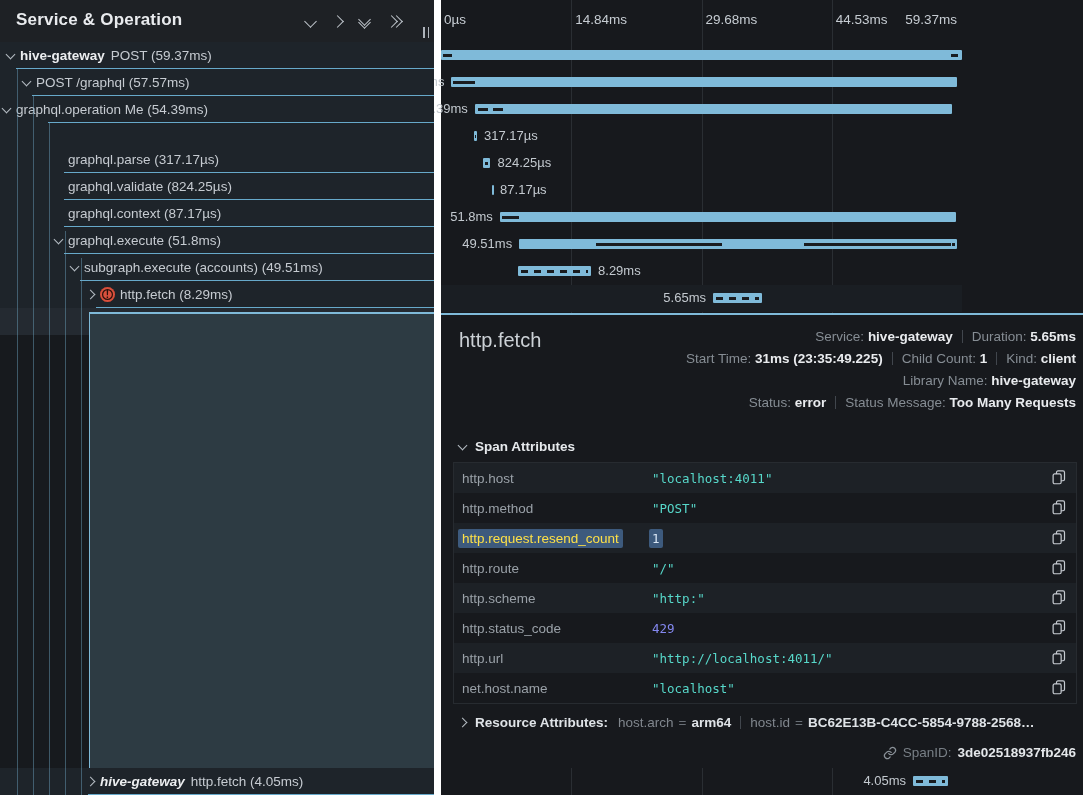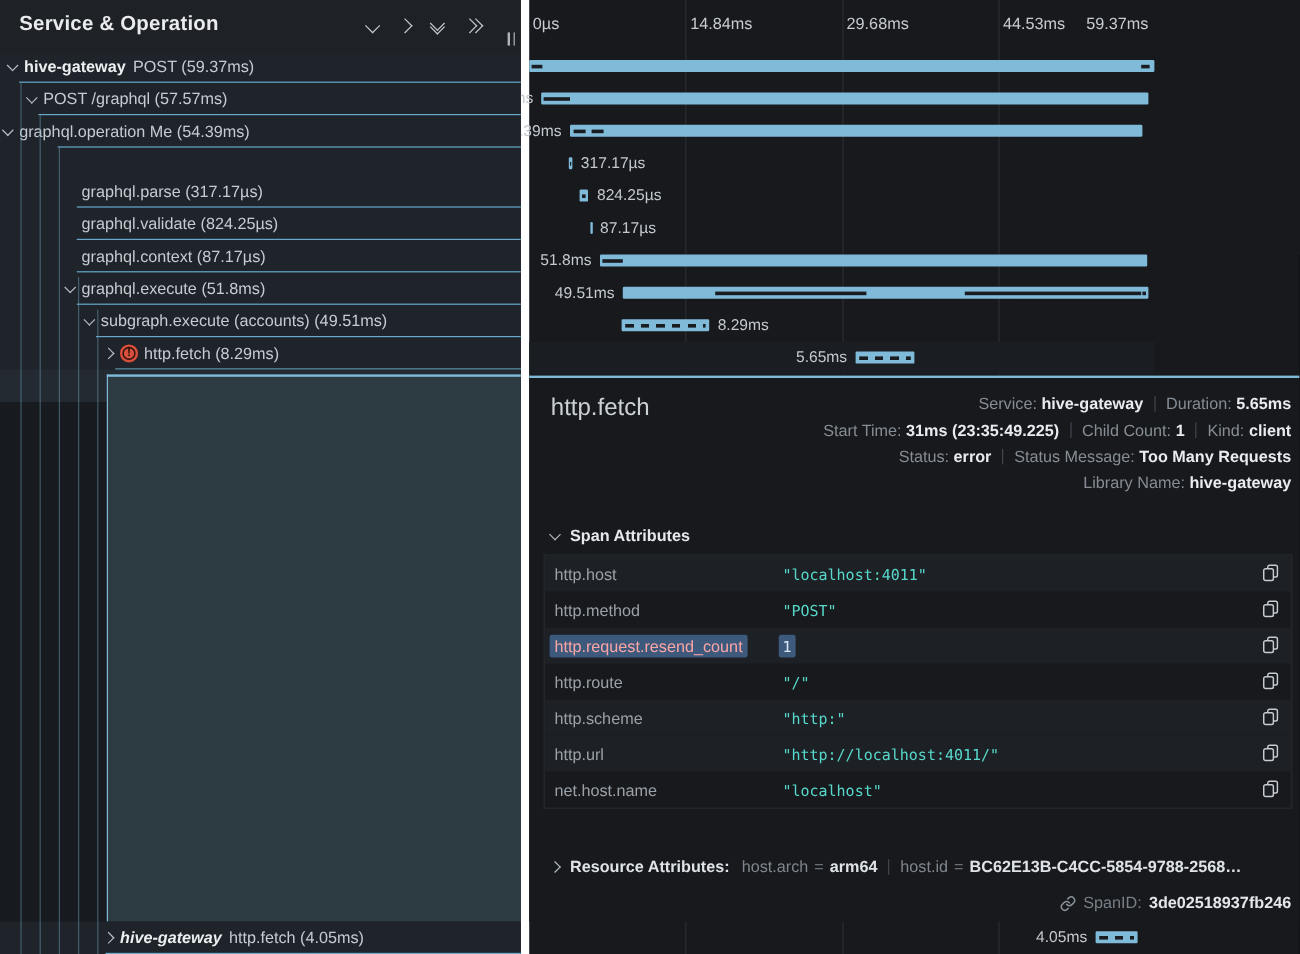--- a/index.html
+++ b/index.html
@@ -63,21 +63,21 @@
   .sec-head{position:absolute;left:18px;top:124px;display:flex;align-items:center;gap:9px;
             font-weight:700;color:#e6e9ec;cursor:pointer;}
   .attr-table{position:absolute;left:12px;top:147px;width:624px;border:1px solid #272b30;box-sizing:border-box;}
   .arow{position:relative;height:30px;display:flex;align-items:center;}
   .arow.alt{background:#1d2126;}
   .akey{position:absolute;left:8px;color:#9aa1a8;}
   .aval{position:absolute;left:198px;font-family:"DejaVu Sans Mono",monospace;font-size:12.5px;}
   .aval.string{color:#57d8ca;}
   .aval.number{color:#8488f0;}
   .acopy{position:absolute;right:9px;top:7px;width:16px;height:16px;background:none;border:none;padding:0;cursor:pointer;}
-  .hlk{background:#3d5a7d;color:#fca5a5;border-radius:2px;padding:2px 4px;margin:-2px -4px;}
+  .hlk{background:#3d5a7d;color:#fde047;border-radius:2px;padding:2px 4px;margin:-2px -4px;}
   .hlv{background:#3d5a7d;color:#d9e7f5;border-radius:2px;padding:2px 3px;margin:-2px -3px;}
   .res-line{position:absolute;left:18px;top:400px;display:flex;align-items:center;white-space:nowrap;cursor:pointer;text-align:right;}
   .res-head{font-weight:700;color:#dfe3e7;margin:0 10px 0 9px;}
   .rkey{color:#80868d;}
   .req{color:#6a7077;margin:0 5px;}
   .rval{color:#dfe3e7;font-weight:700;}
   .spanid{position:absolute;right:14px;top:430px;display:flex;align-items:center;gap:6px;}
   .sid-lab{color:#787f86;}
   .sid-val{color:#e4e7ea;font-weight:600;}
 </style>
@@ -278,22 +278,22 @@
           </div>
           <span class="blab" style="right: calc(9.4% + 7px);">4.05ms</span>
         </div>
       </div>
 
     <div class="detail">
       <div class="d-title">http.fetch</div>
       <div class="meta" id="meta">
           <div class="mline"><span class="mlab">Service: </span><span class="mval">hive-gateway</span><span class="vd"></span><span class="mlab">Duration: </span><span class="mval">5.65ms</span></div>
           <div class="mline"><span class="mlab">Start Time: </span><span class="mval">31ms (23:35:49.225)</span><span class="vd"></span><span class="mlab">Child Count: </span><span class="mval">1</span><span class="vd"></span><span class="mlab">Kind: </span><span class="mval">client</span></div>
+          <div class="mline"><span class="mlab">Library Name: </span><span class="mval">hive-gateway</span></div>
           <div class="mline"><span class="mlab">Status: </span><span class="mval">error</span><span class="vd"></span><span class="mlab">Status Message: </span><span class="mval">Too Many Requests</span></div>
-          <div class="mline"><span class="mlab">Library Name: </span><span class="mval">hive-gateway</span></div>
         </div>
       <div class="sec-head">
         <span class="c d"></span>
         <span>Span Attributes</span>
       </div>
       <div class="attr-table" id="attr-table">
           <div class="arow alt">
             <span class="akey">http.host</span>
             <span class="aval string">"localhost:4011"</span>
             <button class="acopy"><span><svg width="14" height="15" viewBox="0 0 15 16" fill="none" stroke="#c7ccd2" stroke-width="1.3">
@@ -321,20 +321,28 @@
             <span class="akey">http.route</span>
             <span class="aval string">"/"</span>
             <button class="acopy"><span><svg width="14" height="15" viewBox="0 0 15 16" fill="none" stroke="#c7ccd2" stroke-width="1.3">
                   <rect x="4.8" y="1" width="8.6" height="10.5" rx="1.6"></rect>
                   <rect x="1.2" y="4.2" width="8.6" height="10.5" rx="1.6" fill="#1b1e23"></rect>
                 </svg></span></button>
           </div>
           <div class="arow alt">
             <span class="akey">http.scheme</span>
             <span class="aval string">"http:"</span>
+            <button class="acopy"><span><svg width="14" height="15" viewBox="0 0 15 16" fill="none" stroke="#c7ccd2" stroke-width="1.3">
+                  <rect x="4.8" y="1" width="8.6" height="10.5" rx="1.6"></rect>
+                  <rect x="1.2" y="4.2" width="8.6" height="10.5" rx="1.6" fill="#1b1e23"></rect>
+                </svg></span></button>
+          </div>
+          <div class="arow">
+            <span class="akey">http.status_code</span>
+            <span class="aval number">429</span>
             <button class="acopy"><span><svg width="14" height="15" viewBox="0 0 15 16" fill="none" stroke="#c7ccd2" stroke-width="1.3">
                   <rect x="4.8" y="1" width="8.6" height="10.5" rx="1.6"></rect>
                   <rect x="1.2" y="4.2" width="8.6" height="10.5" rx="1.6" fill="#1b1e23"></rect>
                 </svg></span></button>
           </div>
           <div class="arow alt">
             <span class="akey">http.url</span>
             <span class="aval string">"http://localhost:4011/"</span>
             <button class="acopy"><span><svg width="14" height="15" viewBox="0 0 15 16" fill="none" stroke="#c7ccd2" stroke-width="1.3">
                   <rect x="4.8" y="1" width="8.6" height="10.5" rx="1.6"></rect>

